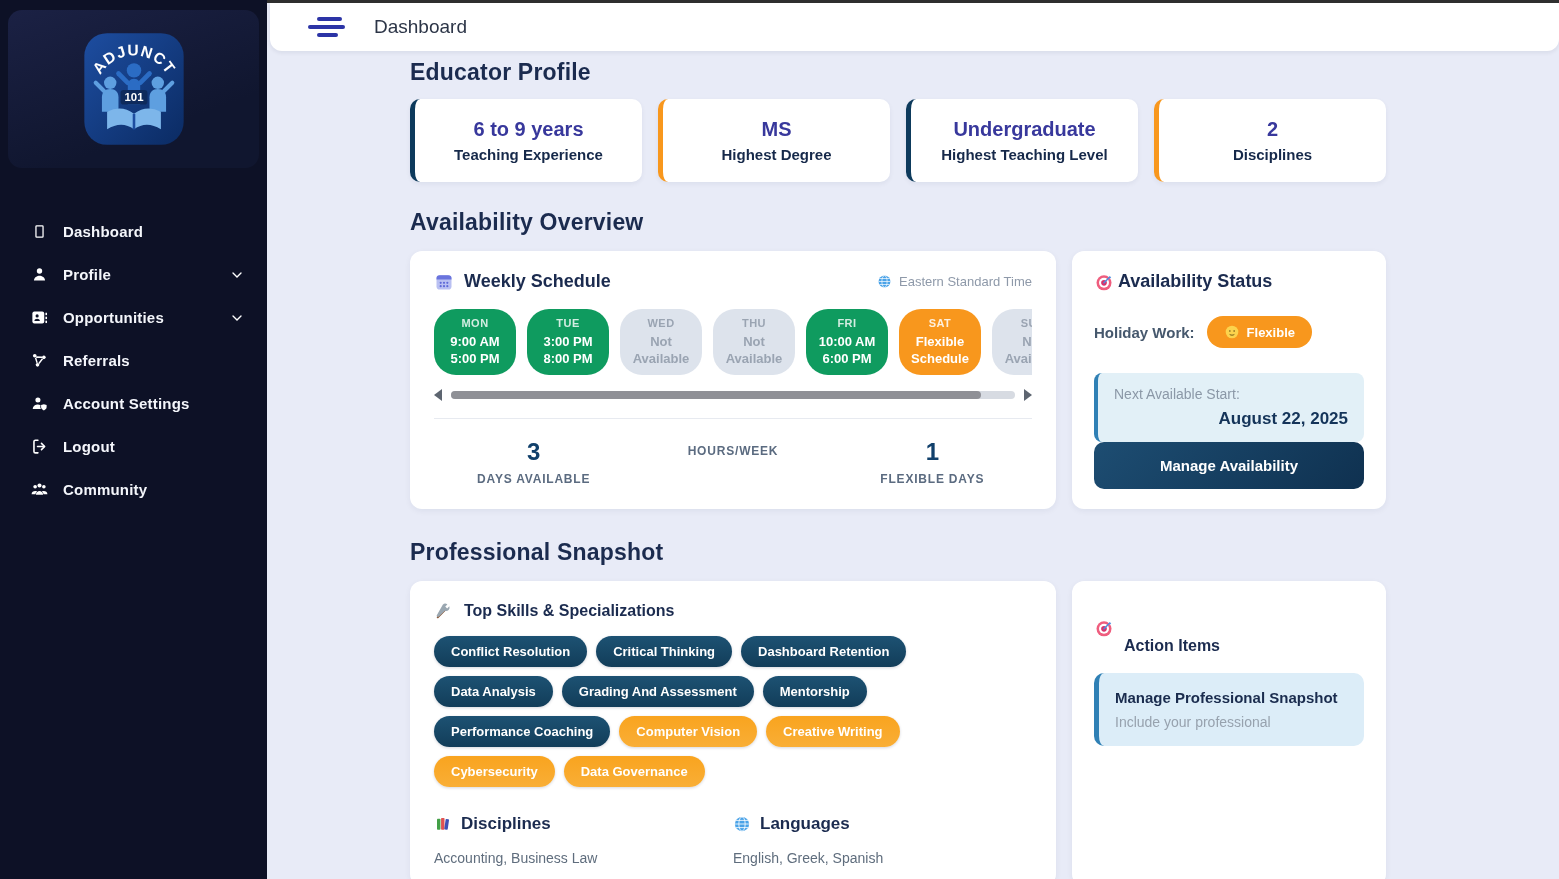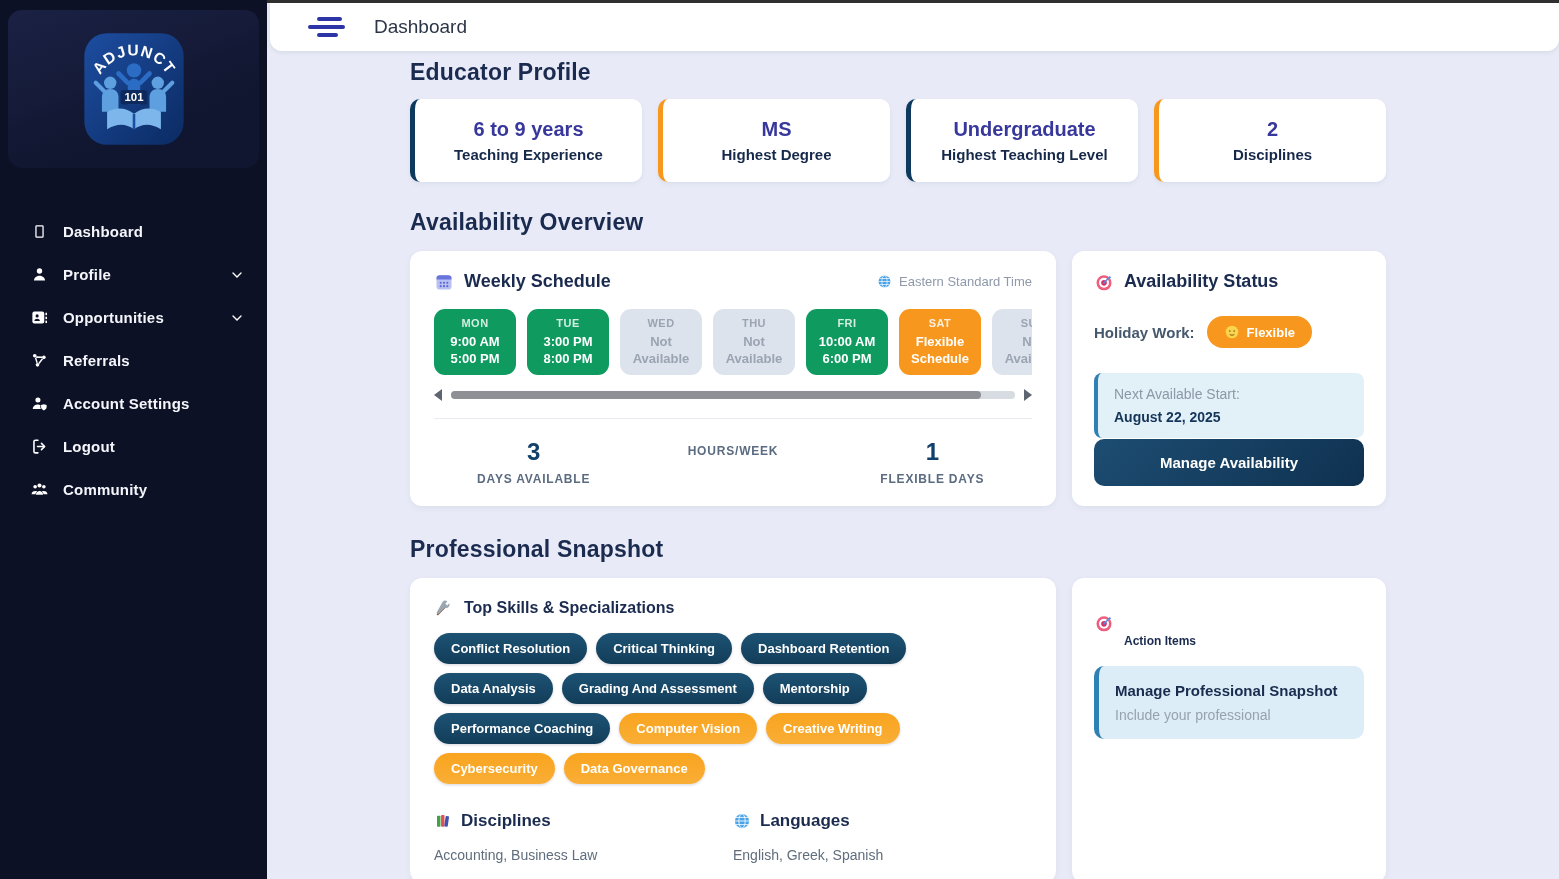--- a/index.html
+++ b/index.html
@@ -65,21 +65,21 @@
 
   
   .ws-card { padding:20px 24px; }
   .ws-head { display:flex; align-items:center; justify-content:space-between; }
   .ws-title-wrap { display:flex; align-items:center; gap:10px; }
   .card-title { font-size:18px; font-weight:700; color:#1b2b4f; }
   .tz-wrap { display:flex; align-items:center; gap:7px; }
   .tz-text { font-size:13px; font-weight:500; color:#8e99a9; }
   .days-strip { margin-top:17px; display:flex; gap:11px; overflow:hidden; }
   .day-card {
-    flex:none; width:82px; height:66px; border-radius:11px;
+    flex:none; width:82px; height:66px; border-radius:22px;
     display:flex; flex-direction:column; align-items:center; justify-content:center;
   }
   .day-name { font-size:11px; font-weight:700; letter-spacing:.5px; margin-bottom:5px; }
   .day-line { font-size:13px; font-weight:700; line-height:1.25; }
   .day--available { background:#0f9b5f; }
   .day--available .day-name { color:rgba(255,255,255,.82); }
   .day--available .day-line { color:#fff; }
   .day--flexible { background:#f8971d; }
   .day--flexible .day-name { color:rgba(255,255,255,.85); }
   .day--flexible .day-line { color:#fff; }
@@ -95,34 +95,34 @@
   .scroll-thumb { position:absolute; left:0; top:0; height:8px; width:94%; border-radius:4px; background:#8f9096; cursor:grab; }
 
   .ws-divider { margin-top:17px; border-top:1px solid #e7eaf0; }
   .ws-summary { display:grid; grid-template-columns:repeat(3,1fr); margin-top:19px; }
   .sum-cell { text-align:center; }
   .sum-value { font-size:24px; font-weight:700; color:#11406b; }
   .sum-label { margin-top:6px; font-size:12px; font-weight:600; color:#5b6b80; letter-spacing:.8px; }
 
   
   .as-card { padding:20px 22px; display:flex; flex-direction:column; }
-  .as-head { display:flex; align-items:center; gap:10px; }
+  .as-head { display:flex; align-items:center; gap:4px; }
   .holiday-row { margin-top:24px; display:flex; align-items:center; gap:12px; }
   .holiday-label { font-size:15px; font-weight:600; color:#46586d; }
   .pill-flexible {
     display:inline-flex; align-items:center; gap:7px;
     background:#f8971d; color:#fff; font-size:13px; font-weight:700;
     padding:8px 17px; border-radius:999px;
   }
   .next-box {
     margin-top:25px; background:#e2f0f7; border-left:4px solid #2f80b5;
     border-radius:8px; padding:13px 16px;
   }
   .next-label { font-size:14px; font-weight:500; color:#8b98a7; }
-  .next-value { margin-top:7px; font-size:14px; font-weight:700; color:#143459; }
+  .next-value { margin-top:7px; font-size:17px; font-weight:700; color:#143459;text-align:right; }
   .manage-btn {
     margin-top:auto; width:100%; border:none; cursor:pointer;
     background:linear-gradient(135deg,#1d4d72 0%, #0f3150 100%);
     color:#fff; font-family:inherit; font-size:15px; font-weight:600;
     padding:15px 0; border-radius:10px;
   }
 
   
   .ps-title { margin-top:30px; }
   .skills-card { padding:20px 24px; }
@@ -504,21 +504,21 @@
         <div class="ai-head">
           <span>
             <svg width="20" height="20" viewBox="0 0 24 24">
                 <circle cx="12" cy="13" r="9" fill="#ef5d7e"></circle>
                 <circle cx="12" cy="13" r="6" fill="#fff"></circle>
                 <circle cx="12" cy="13" r="3.4" fill="#d6336c"></circle>
                 <path d="M12 13L19 6" stroke="#4d8fe0" stroke-width="1.8" stroke-linecap="round"></path>
                 <path d="M18 4.5l1 1.5 1.7.3-1.4 1.4" fill="#4d8fe0"></path>
               </svg>
           </span>
-          <span class="card-title" style="font-size:12px;margin-top:36px;">Action Items</span>
+          <span class="card-title" style="font-size:16px;margin-top:36px;">Action Items</span>
         </div>
 
 
         <div class="action-item action--info">
           <div class="ai-title">Manage Professional Snapshot</div>
           <div class="ai-desc">Include your professional</div>
         </div>
       </section>
     </div>
 

